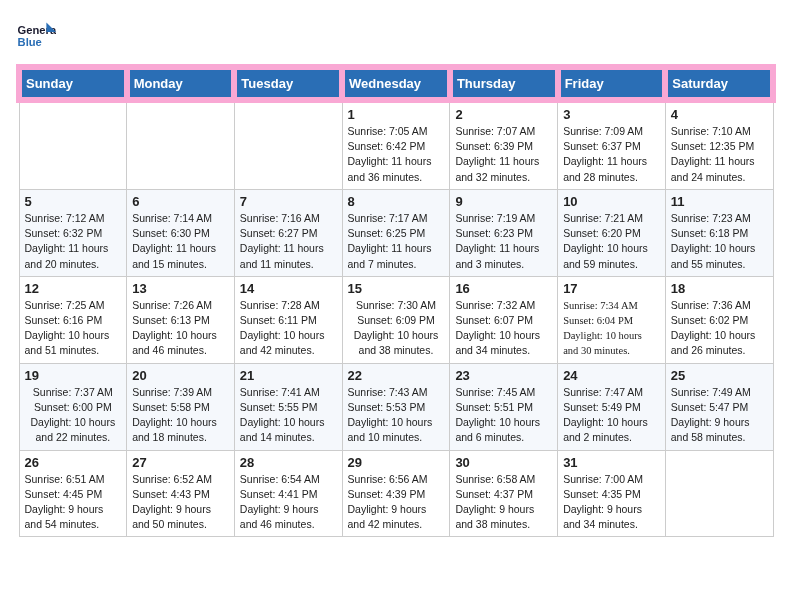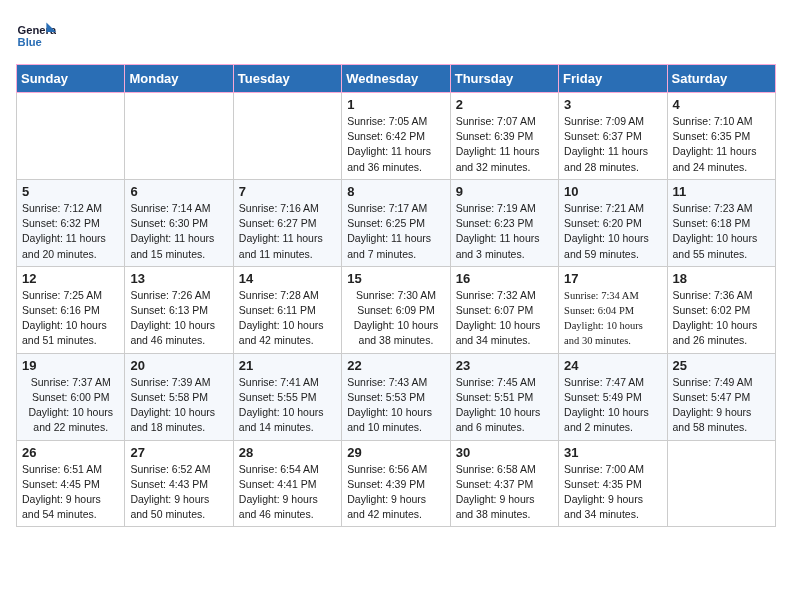--- a/index.html
+++ b/index.html
@@ -41,21 +41,21 @@
       width: 100%;
       border-collapse: collapse;
       border: 1px solid #ccc;
     }
     .calendar th {
       background-color: #2a6eb5;
       color: white;
       padding: 6px 4px;
       font-size: 13px;
       text-align: left;
-      border: 1px solid #f9a8d4;
+      border: 6px solid #f9a8d4;
     }
     .calendar td {
       vertical-align: top;
       padding: 4px 5px;
       border: 1px solid #ccc;
       width: 108px;
       min-height: 80px;
       font-size: 10.5px;
       color: #222;
       background: #fff;
@@ -123,21 +123,21 @@
         <td>
           <span class="day-num">3</span>
           <div class="cell-content" style="white-space: pre-line;">Sunrise: 7:09 AM
 Sunset: 6:37 PM
 Daylight: 11 hours
 and 28 minutes.</div>
         </td>
         <td>
           <span class="day-num">4</span>
           <div class="cell-content" style="white-space: pre-line;">Sunrise: 7:10 AM
-Sunset: 6:35 PM
+Sunset: 12:35 PM
 Daylight: 11 hours
 and 24 minutes.</div>
         </td>
       </tr>
       <tr>
         <td>
           <span class="day-num">5</span>
           <div class="cell-content" style="white-space: pre-line;">Sunrise: 7:12 AM
 Sunset: 6:32 PM
 Daylight: 11 hours

